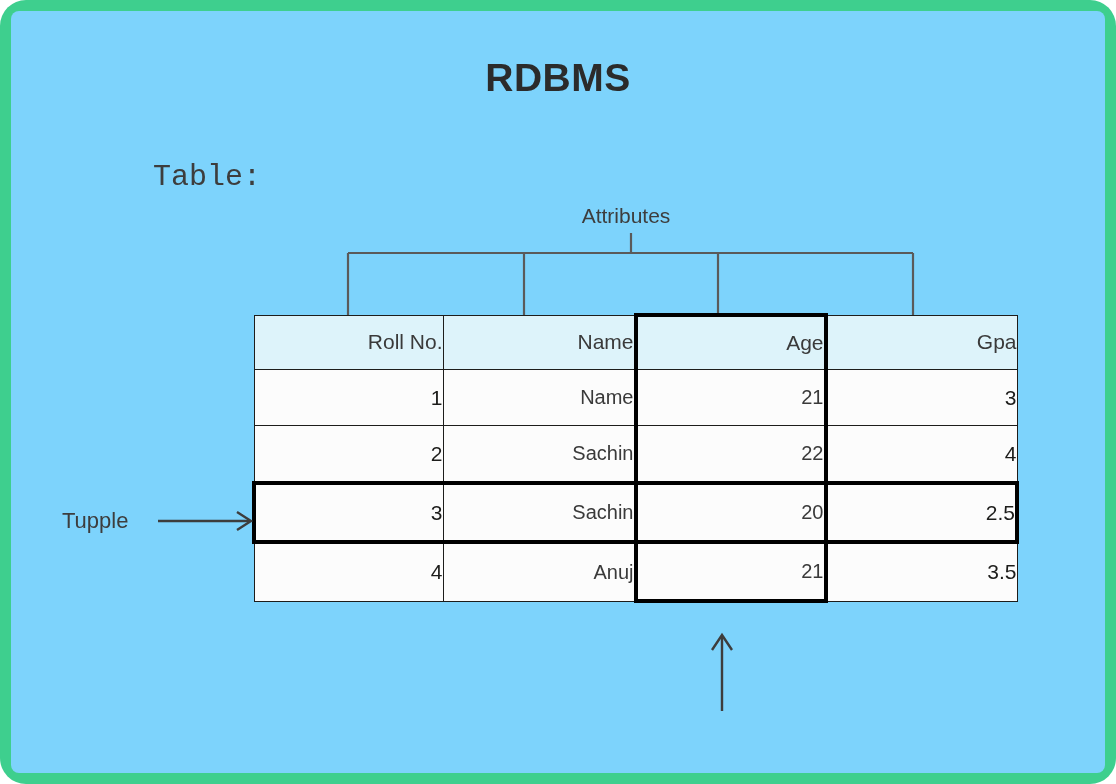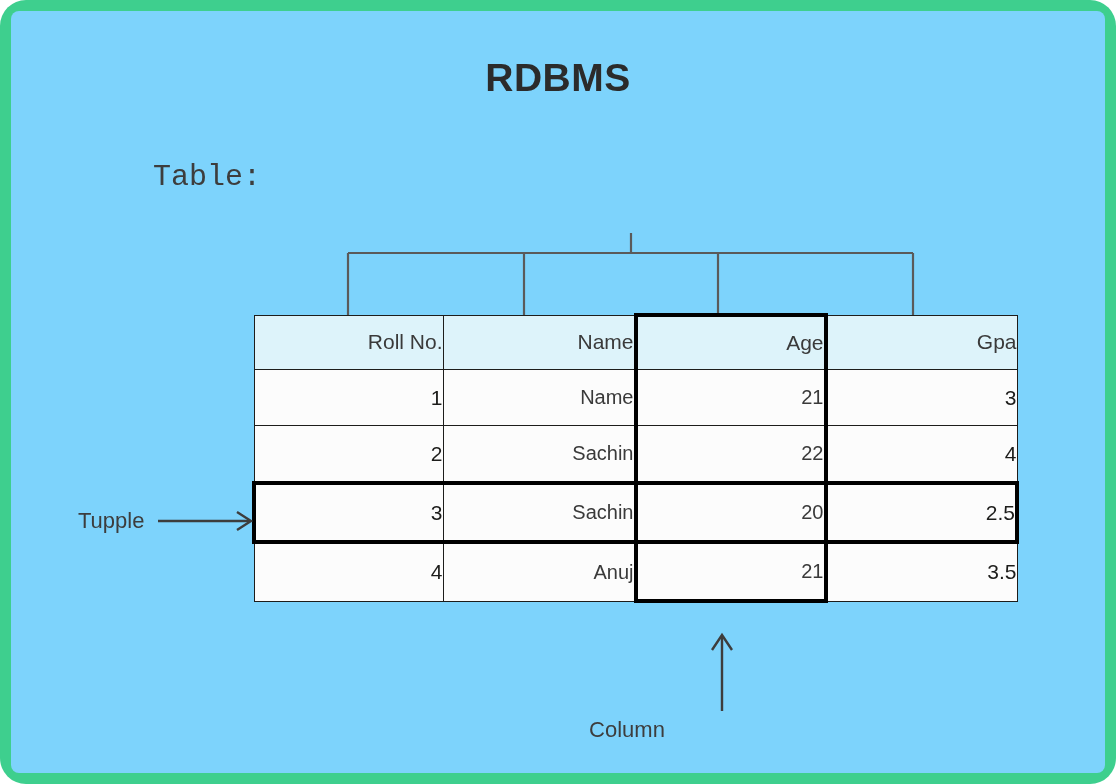--- a/index.html
+++ b/index.html
@@ -122,21 +122,20 @@
   tr.hl-row td:first-child { border-left: 4px solid #000 !important; }
   tr.hl-row td:last-child  { border-right: 4px solid #000 !important; }
 
   
   #tupple-label {
     position: absolute;
     left: 51px;
     top: 497px;
     font-size: 22px;
     color: #3d3d3d;
-    margin-left: 16px;
   }
   #column-label {
     position: absolute;
     left: 0;
     top: 706px;
     width: 1094px;
     text-align: center;
     font-size: 22px;
     color: #3d3d3d;
   }
@@ -151,20 +150,23 @@
 </head>
 <body>
 
 <div id="page">
   <div id="canvas">
 
     <div id="title">RDBMS</div>
 
     <div id="table-caption">Table:</div>
 
+    <div id="attributes-label">
+      <span>Attributes</span>
+    </div>
 
     <svg id="attr-bracket" viewBox="0 0 1094 762" xmlns="http://www.w3.org/2000/svg">
       <g stroke="#5a5a5a" stroke-width="2.2" fill="none">
         <line x1="620" y1="222" x2="620" y2="242"></line>
         <line x1="337" y1="242" x2="902" y2="242"></line>
         <line x1="337" y1="242" x2="337" y2="313"></line>
         <line x1="513" y1="242" x2="513" y2="313"></line>
         <line x1="707" y1="242" x2="707" y2="313"></line>
         <line x1="902" y1="242" x2="902" y2="313"></line>
       </g>
@@ -202,23 +204,20 @@
           <td class="col-0">4</td>
           <td class="col-1">Anuj</td>
           <td class="col-2 hl-col-l hl-col-r">21</td>
           <td class="col-3">3.5</td>
         </tr>
       </tbody>
     </table>
 
     <div id="tupple-label">Tupple</div>
 
-    <div id="column-label">
-      <span>Column</span>
-    </div>
 
     <svg id="annot-arrows" viewBox="0 0 1094 762" xmlns="http://www.w3.org/2000/svg">
 
       <g stroke="#3d3d3d" stroke-width="2.4" fill="none">
         <line x1="147" y1="510" x2="239" y2="510"></line>
         <polyline points="226,501 240,510 226,519"></polyline>
       </g>
 
       <g stroke="#3d3d3d" stroke-width="2.4" fill="none">
         <line x1="711" y1="700" x2="711" y2="625"></line>

